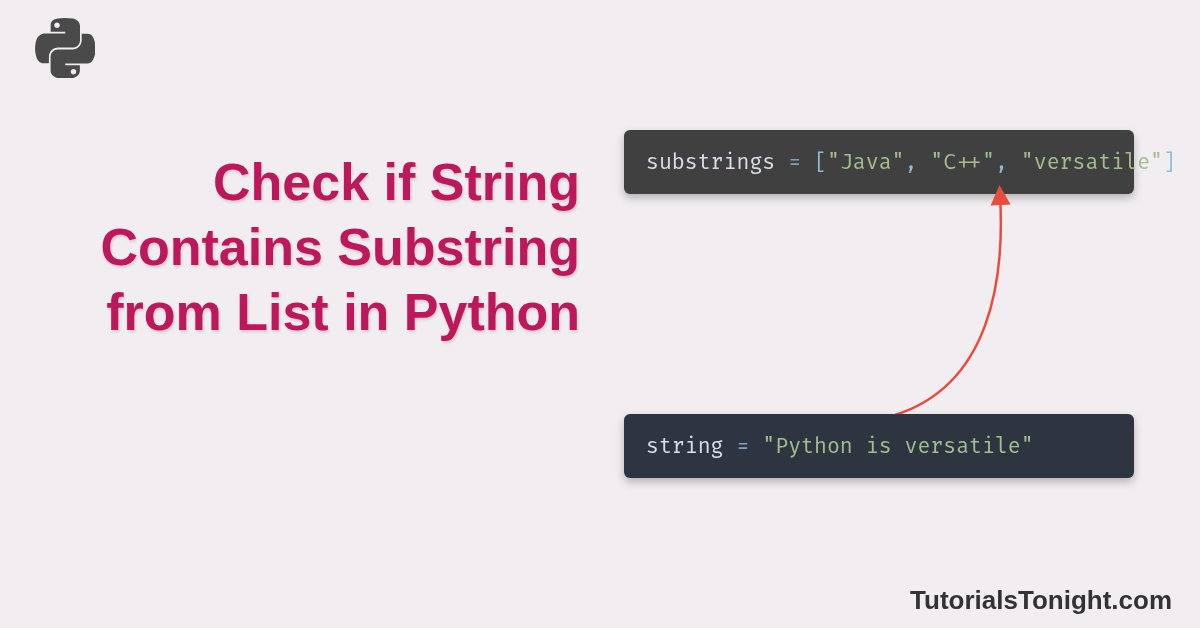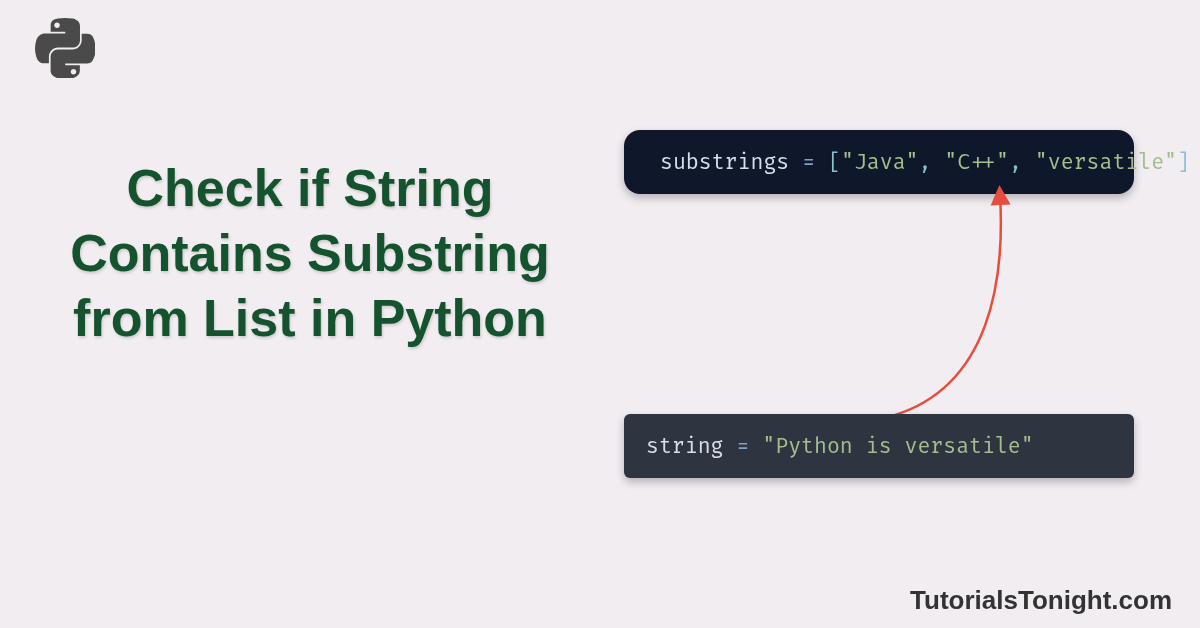--- a/index.html
+++ b/index.html
@@ -13,40 +13,40 @@
     }
     .logo {
       position: absolute;
       top: 18px;
       left: 35px;
       width: 60px;
       height: 60px;
     }
     .main-title {
       position: absolute;
-      top: 156px;
+      top: 150px;
       left: 40px;
       width: 540px;
       font-size: 52px;
       font-weight: 800;
-      color: #14532d;
-      text-align: center;
+      color: #be185d;
+      text-align: right;
       line-height: 1.25;
       text-shadow: 1px 2px 3px rgba(0,0,0,0.15);
     }
     .code-block-1 {
       position: absolute;
       top: 130px;
       left: 624px;
       width: 510px;
       height: 64px;
-      background: #0f172a;
-      border-radius: 16px;
+      background: #404040;
+      border-radius: 6px;
       box-shadow: 0 4px 8px rgba(0,0,0,0.25);
-      padding: 0 36px;
+      padding: 0 22px;
       display: flex;
       align-items: center;
       font-family: "Fira Code", "Consolas", "Monaco", monospace;
       font-size: 21px;
       white-space: pre;
     }
     .code-block-2 {
       position: absolute;
       top: 414px;
       left: 624px;

